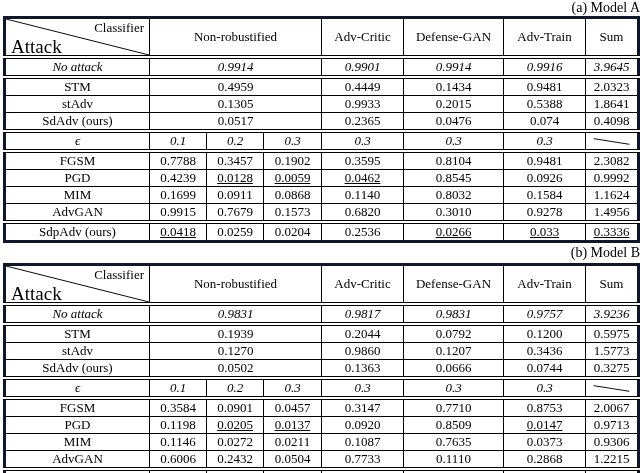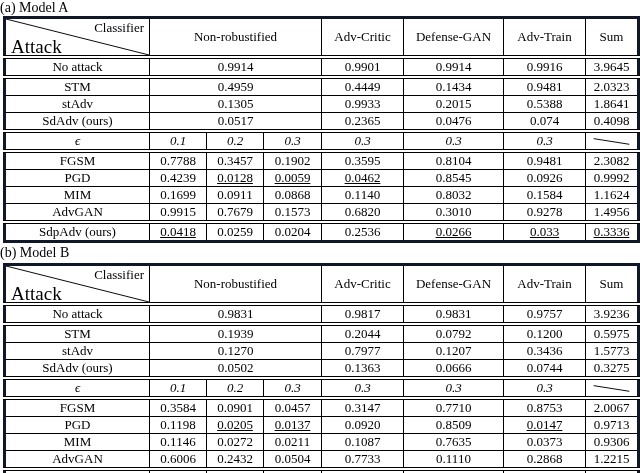--- a/index.html
+++ b/index.html
@@ -7,21 +7,21 @@
     padding: 0;
     background: #ffffff;
     width: 640px;
     height: 473px;
     font-family: "Liberation Serif", serif;
     color: #000;
     overflow: hidden;
   }
   .caption {
     width: 640px;
-    text-align: left;
+    text-align: right;
     font-size: 14px;
     line-height: 16px;
   }
   .caption.capb {
     line-height: 20px;
   }
   table.results {
     border-collapse: collapse;
     table-layout: fixed;
     width: 634px;
@@ -42,20 +42,21 @@
   }
   table.results thead th {
     height: 36px;
   }
   
   table.results tr.dbl td {
     border-top: 4px double #000;
   }
   table.results tbody tr:first-child td {
     border-top: 4px double #000;
+    font-style: italic;
   }
   .b { font-weight: bold; text-decoration: underline; }
   .ital { font-style: italic; }
   
   th.diag {
     position: relative;
     padding: 0;
   }
   th.diag svg.diagline {
     position: absolute;
@@ -258,21 +259,21 @@
         <td>STM</td>
         <td colspan="3">0.1939</td>
         <td colspan="1">0.2044</td>
         <td colspan="1">0.0792</td>
         <td colspan="1">0.1200</td>
         <td colspan="1">0.5975</td>
       </tr>
       <tr>
         <td>stAdv</td>
         <td colspan="3">0.1270</td>
-        <td colspan="1">0.7977</td>
+        <td colspan="1">0.9860</td>
         <td colspan="1">0.1207</td>
         <td colspan="1">0.3436</td>
         <td colspan="1">1.5773</td>
       </tr>
       <tr>
         <td>SdAdv (ours)</td>
         <td colspan="3">0.0502</td>
         <td colspan="1">0.1363</td>
         <td colspan="1">0.0666</td>
         <td colspan="1">0.0744</td>

